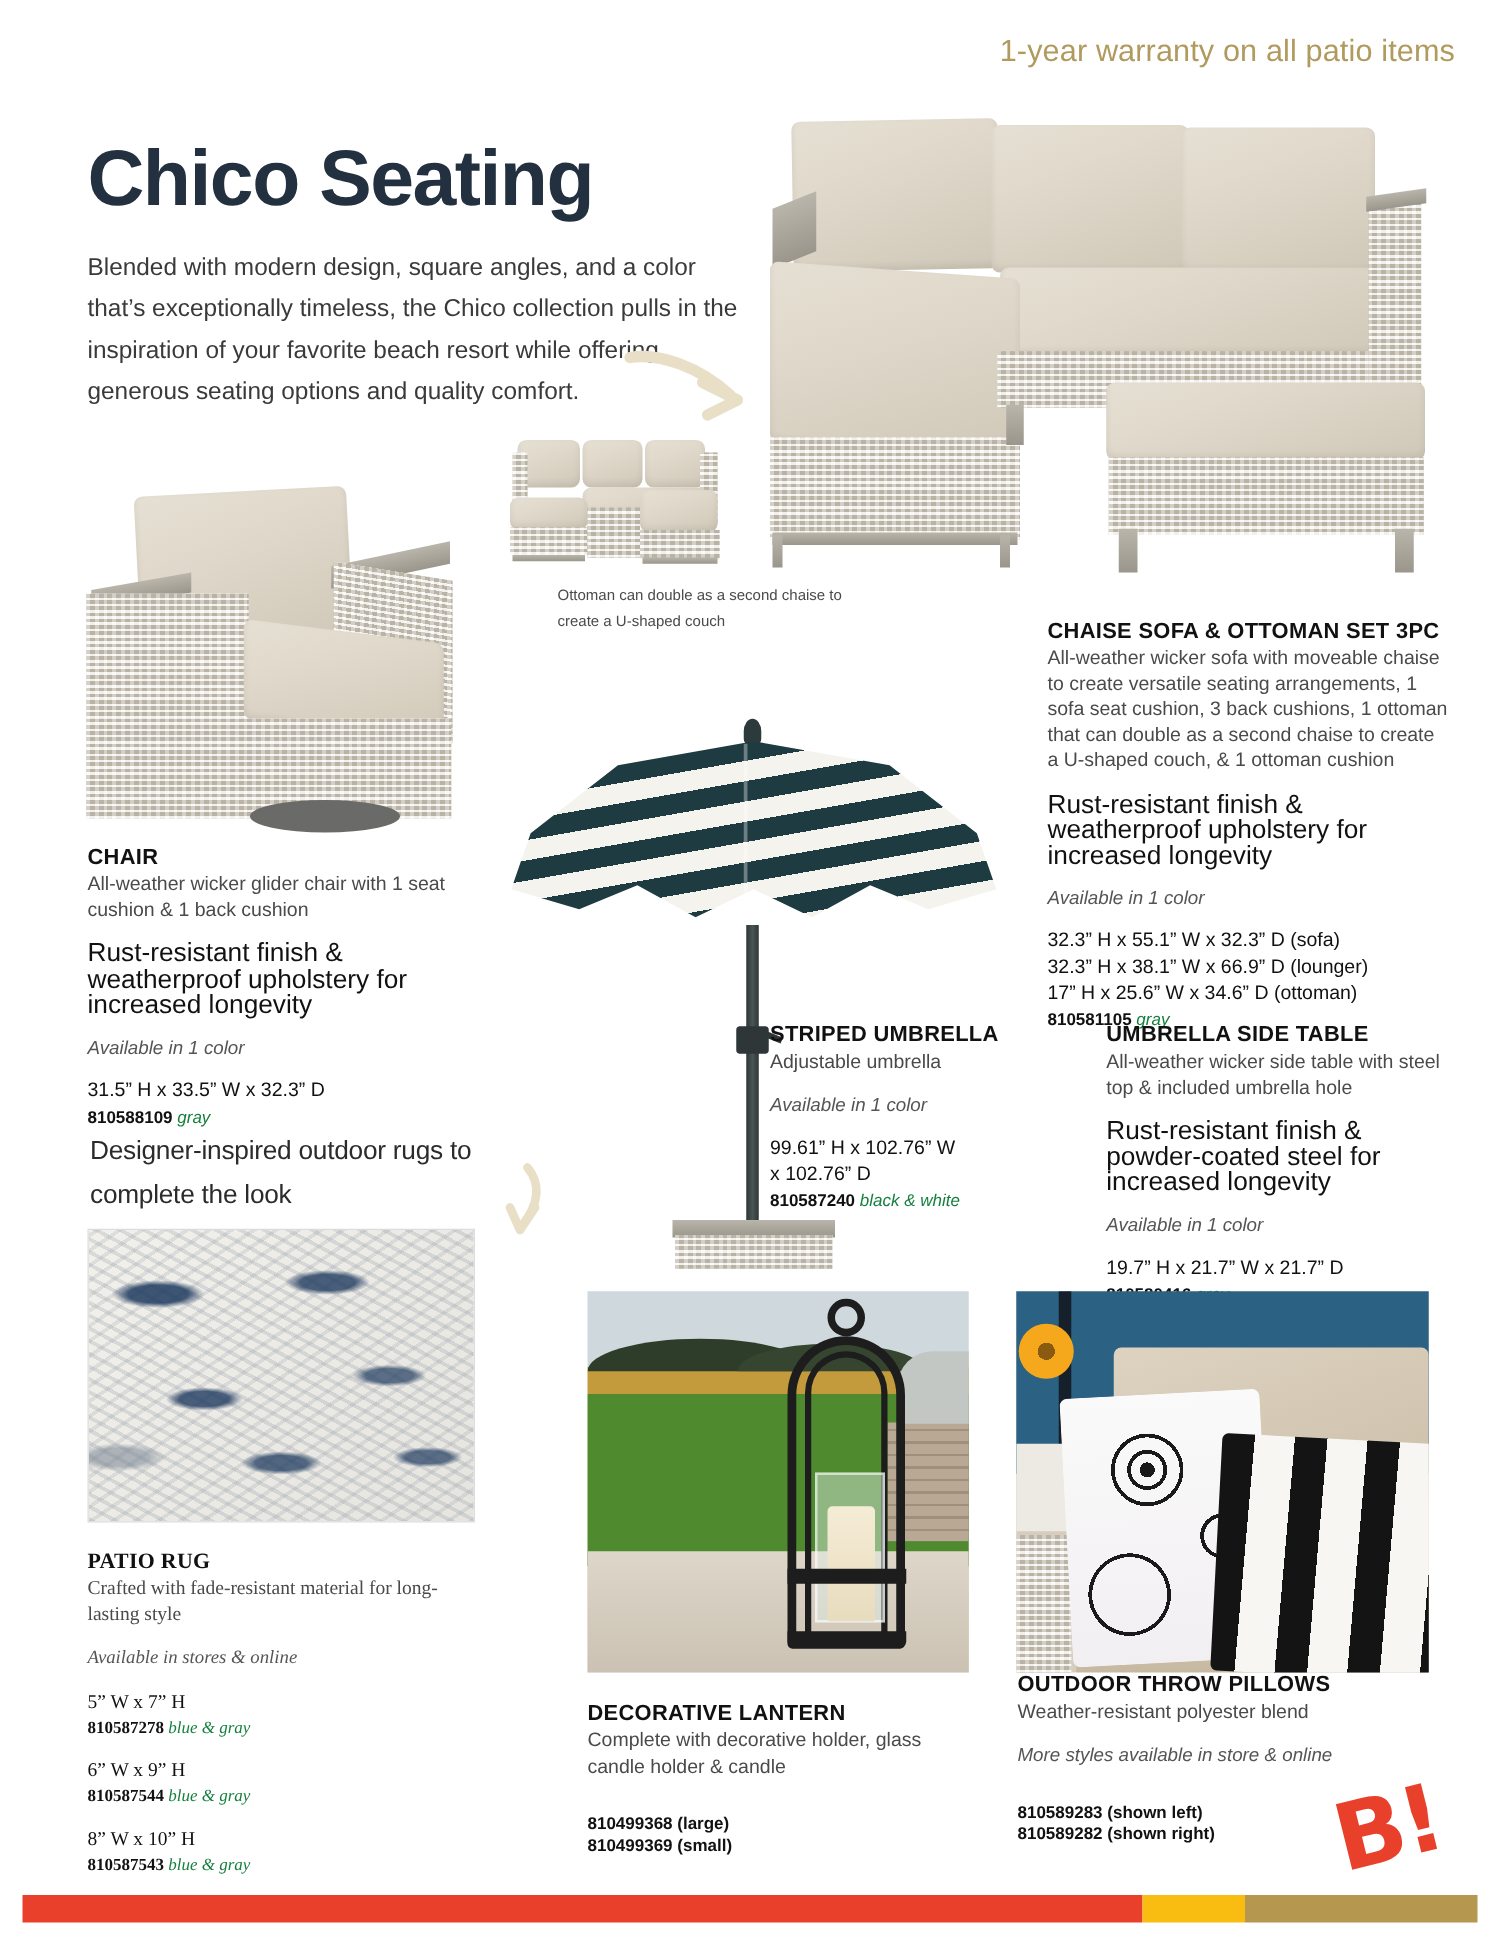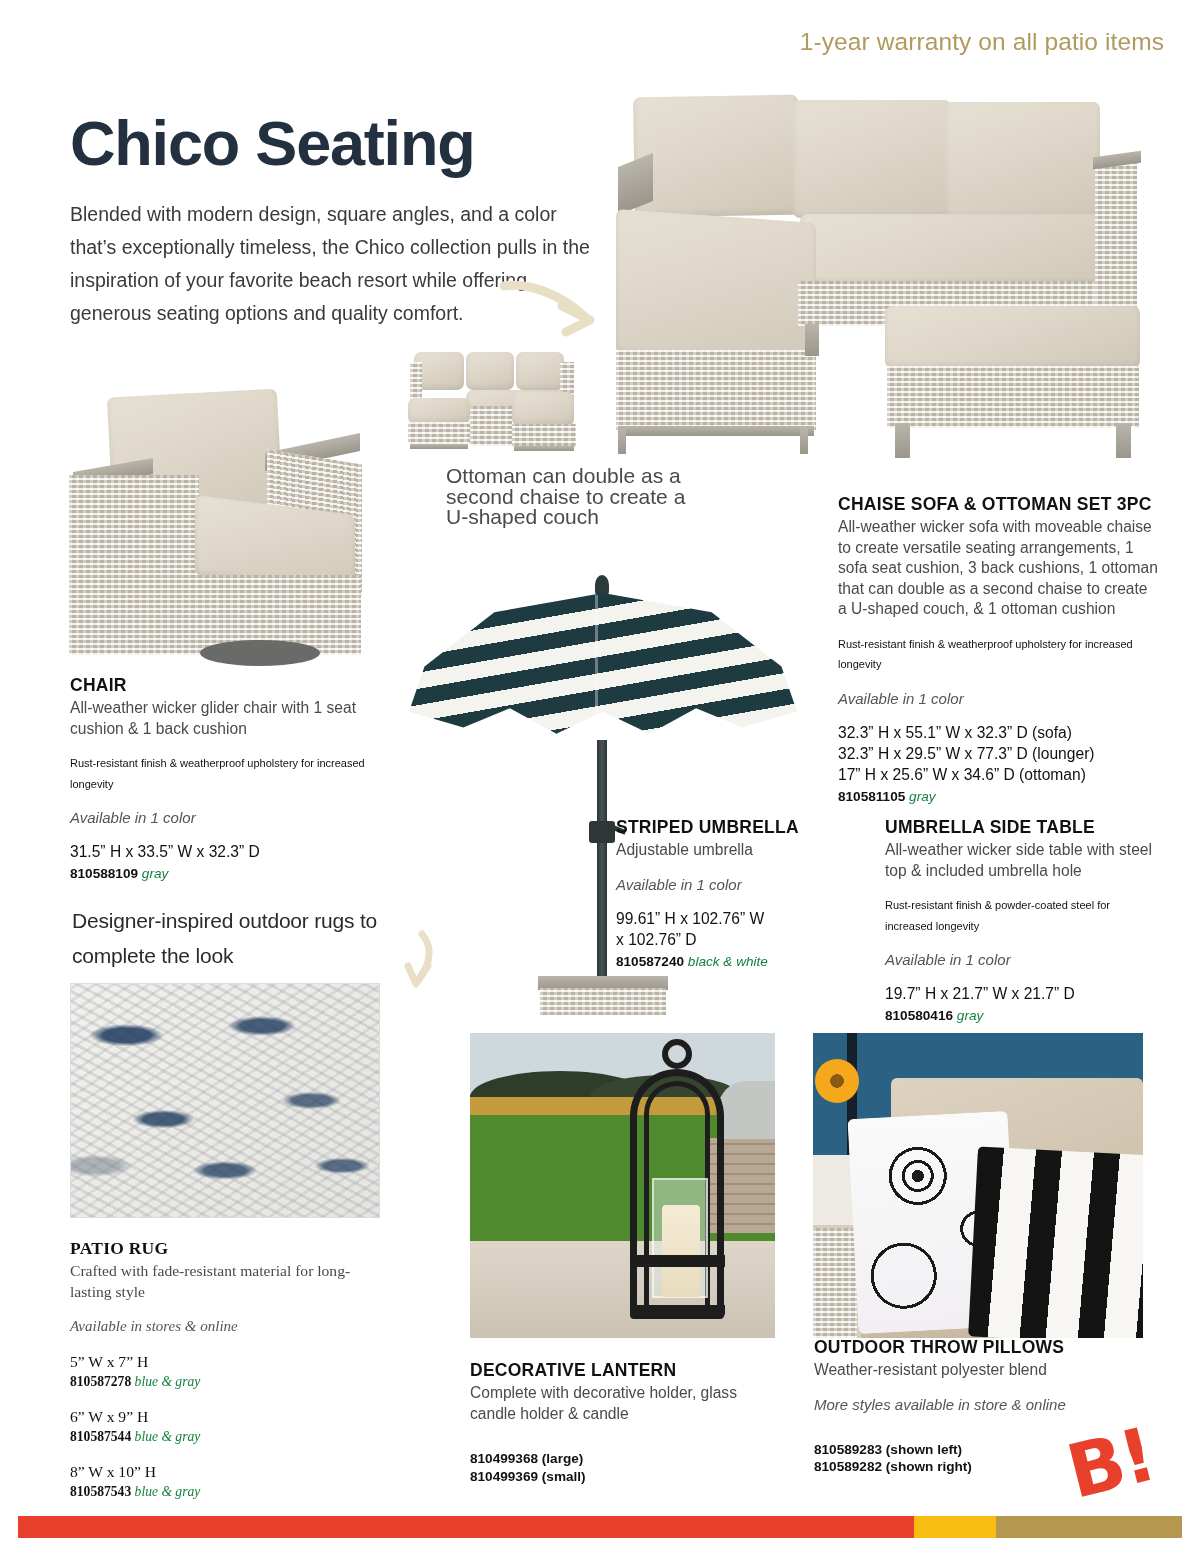--- a/index.html
+++ b/index.html
@@ -29,28 +29,28 @@
   .intro {
     position:absolute; left:70px; top:178px; width:520px;
     font-size:19.5px; line-height:33px; color:#3a3a3a; font-weight:400;
   }
 
   .prod-title {
     font-size:17.5px; font-weight:bold; letter-spacing:.25px;
     color:#111; margin:0 0 2px 0; text-transform:uppercase;
   }
   .prod-desc { font-size:15.6px; line-height:20.5px; color:#4a4a4a; margin:0; }
-  .prod-feat { font-size:11px; line-height:20.5px; color:#111; margin:14px 0 0 0; }
+  .prod-feat { font-size:21px; line-height:20.5px; color:#111; margin:14px 0 0 0; }
   .prod-avail { font-size:15px; line-height:20px; color:#555; font-style:italic; margin:14px 0 0 0; }
   .prod-dims { font-size:15.6px; line-height:21px; color:#111; margin:13px 0 0 0; }
   .sku { font-size:13.6px; font-weight:bold; color:#111; }
   .sku .color { font-weight:normal; font-style:italic; color:#15803d; }
 
   .caption {
-    position:absolute; font-size:21px; line-height:20.5px; color:#4a4a4a;
+    position:absolute; font-size:12px; line-height:20.5px; color:#4a4a4a;
   }
 
   .subhead {
     position:absolute; font-size:21px; line-height:35px; color:#2b2b2b;
     font-weight:400; letter-spacing:-.2px;
   }
 
   
   #block-chaise   { position:absolute; left:838px; top:494px; width:320px; }
   #block-chair    { position:absolute; left:70px;  top:675px; width:300px; }
@@ -206,21 +206,21 @@
     </p>
   </div>
 
   <div id="block-chaise">
     <div class="prod-title">CHAISE SOFA &amp; OTTOMAN SET 3PC</div>
     <p class="prod-desc">All-weather wicker sofa with moveable chaise to create versatile seating arrangements, 1 sofa seat cushion, 3 back cushions, 1 ottoman that can double as a second chaise to create a U-shaped couch, &amp; 1 ottoman cushion</p>
     <p class="prod-feat">Rust-resistant finish &amp; weatherproof upholstery for increased longevity</p>
     <p class="prod-avail">Available in 1 color</p>
     <p class="prod-dims">
       <span>32.3” H x 55.1” W x 32.3” D (sofa)</span><br>
-      <span>32.3” H x 29.5” W x 77.3” D (lounger)</span><br>
+      <span>32.3” H x 38.1” W x 66.9” D (lounger)</span><br>
       <span>17” H x 25.6” W x 34.6” D (ottoman)</span><br>
       <span class="sku"><span>810581105</span> <span class="color">gray</span></span>
     </p>
   </div>
 
   <div class="img" id="img-umbrella">
 
     <div class="sf" style="left:190px; top:10px; width:14px; height:20px; background:#2d3a3c; border-radius:50% 50% 20% 20%;"></div>
 
     <div class="sf" style="left:4px; top:28px; width:388px; height:160px;

